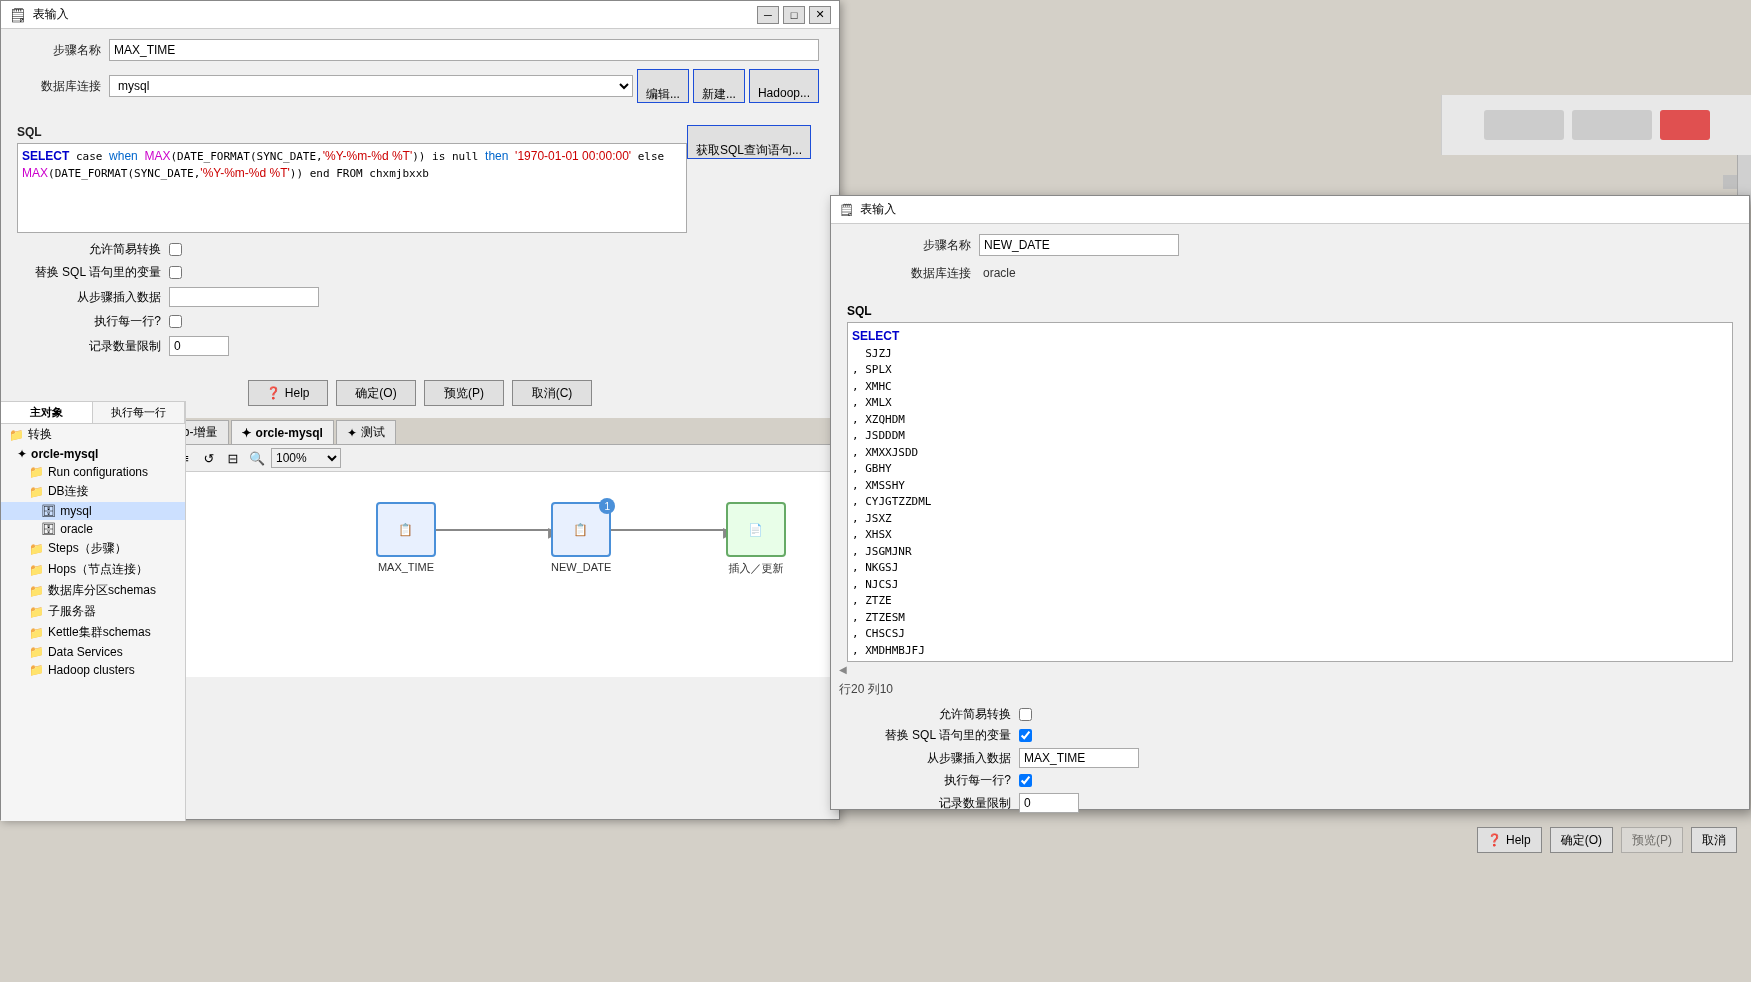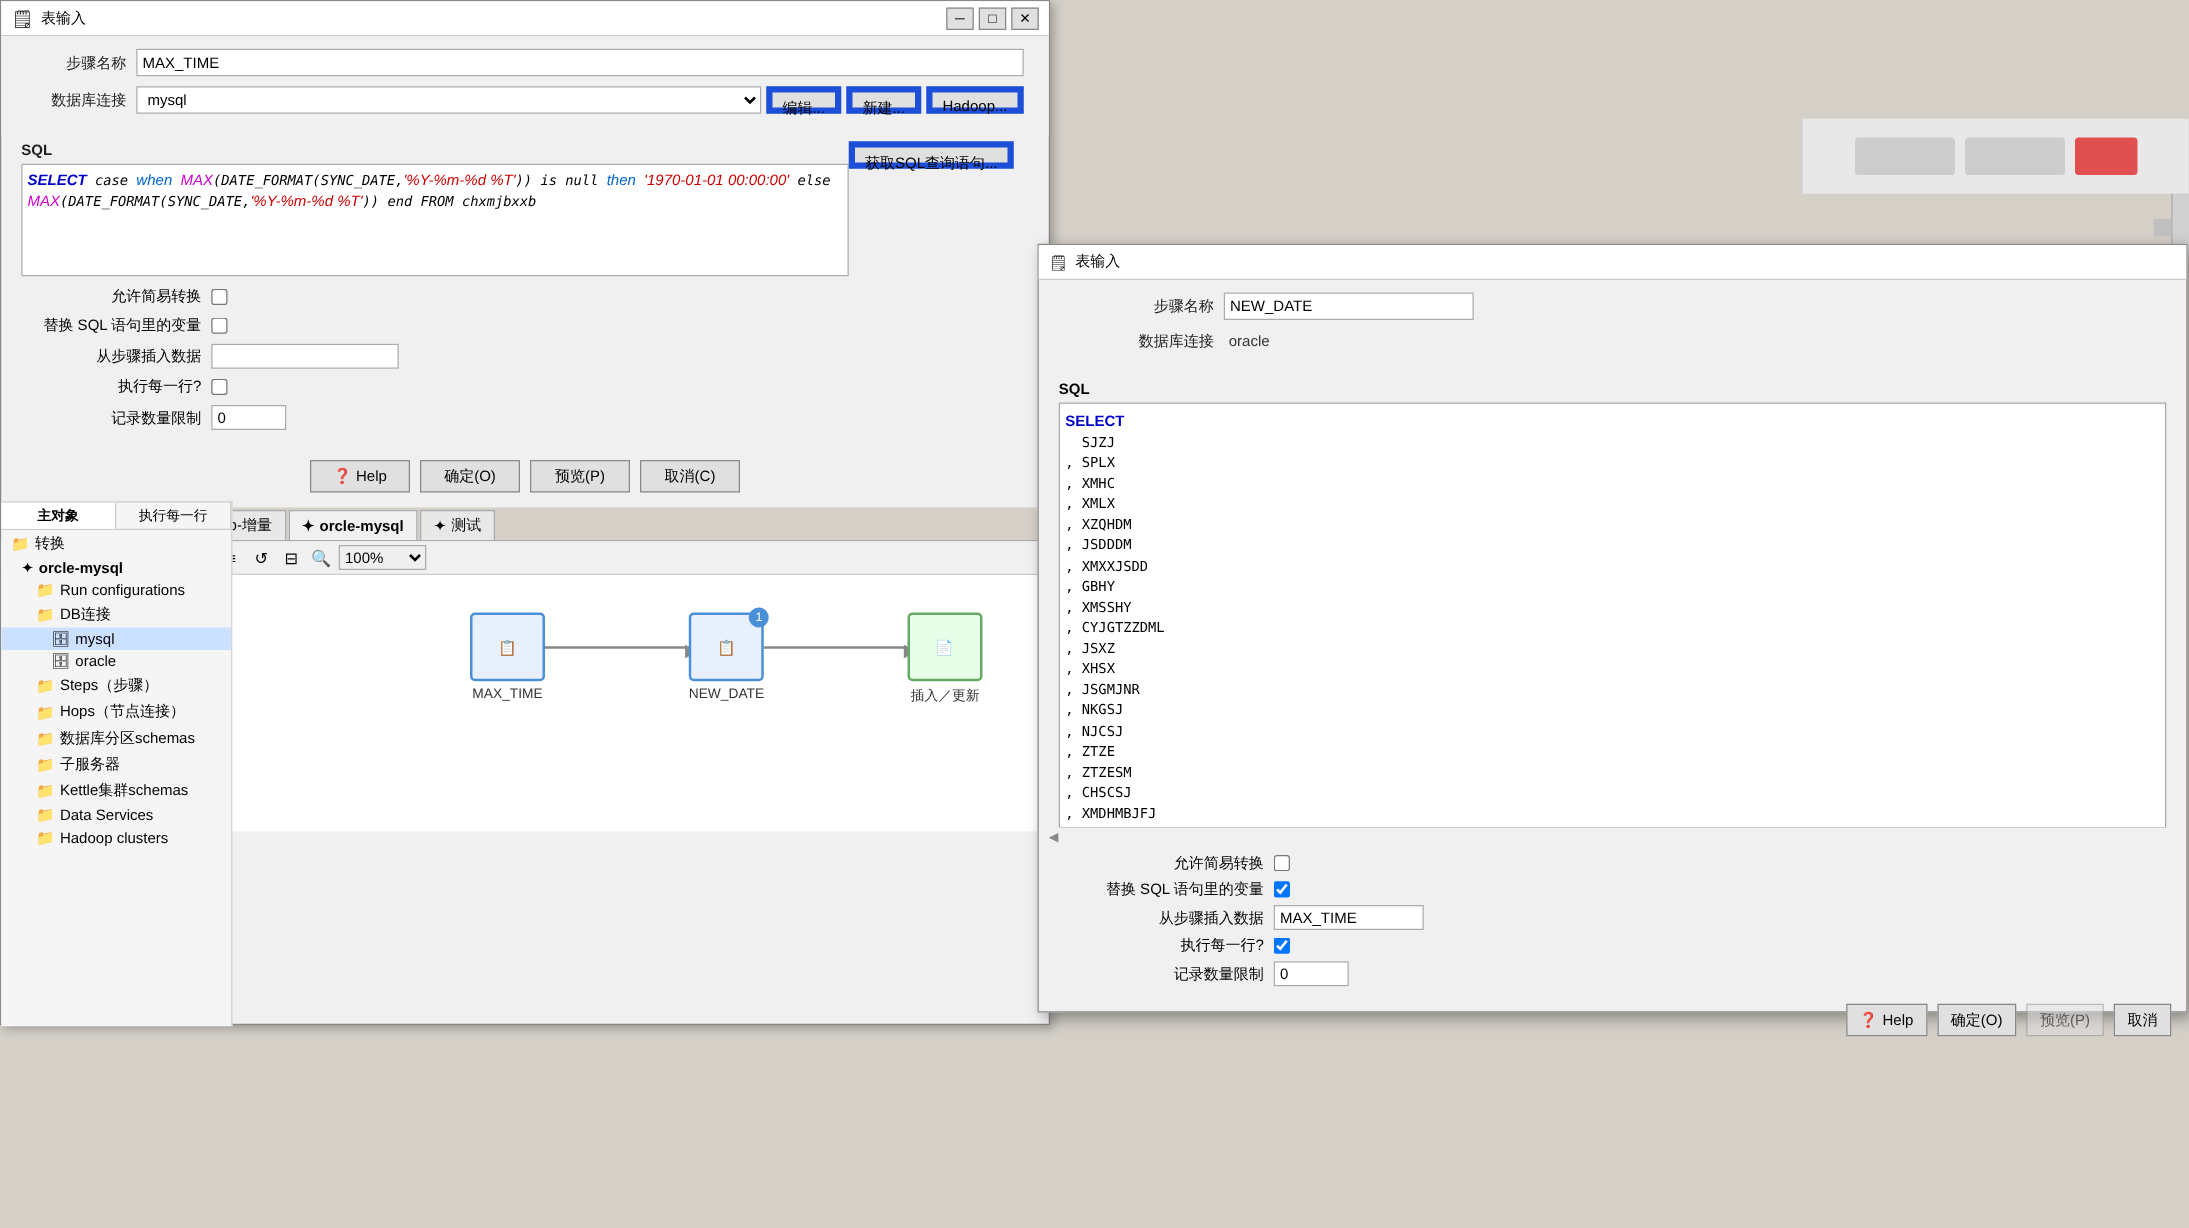--- a/index.html
+++ b/index.html
@@ -75,43 +75,42 @@
     }
     .db-select {
       flex: 1;
       height: 22px;
       border: 1px solid #aaa;
       background: #fff;
       padding: 2px 4px;
     }
     .btn-small {
       height: 22px;
-      padding: 4px 8px;
-      border: 5px solid #1d4ed8;
+      padding: 16px 8px;
+      border: 1px solid #1d4ed8;
       background: #e0e0e0;
       cursor: pointer;
       white-space: nowrap;
     }
     .sql-section-label {
       padding: 4px 8px;
       font-weight: bold;
       color: #222;
     }
     .sql-editor {
       margin: 0 8px;
       border: 1px solid #aaa;
       background: #fff;
       height: 90px;
       overflow: auto;
       padding: 4px;
       font-family: Consolas, monospace;
       font-size: 11px;
       line-height: 1.4;
       color: #000;
-      font-style: italic;
     }
     .sql-keyword { color: #0000cc; font-weight: bold; }
     .sql-string { color: #cc0000; }
     .sql-function { color: #cc00cc; }
 
     .row-col-info {
       padding: 4px 8px;
       color: #444;
     }
 
@@ -658,20 +657,21 @@
       , FJLX<br>
       , SYNC_STATUS<br>
       , SYNC_DATE<br>
        VIEW_XM_PROJECT_LIBRARY<br>
        (SYNC_DATE,) &gt; (,)
     </div>
   </div>
 
   <div style="padding: 2px 8px; color:#888; font-size:10px;">◀</div>
 
+  <div class="dialog2-row-info">行20 列10</div>
 
   <div class="dialog2-options">
     <div class="dialog2-opt-row">
       <span class="dialog2-opt-label">允许简易转换</span>
       <input type="checkbox" style="">
     </div>
     <div class="dialog2-opt-row">
       <span class="dialog2-opt-label">替换 SQL 语句里的变量</span>
       <input type="checkbox" checked="" style="">
     </div>

